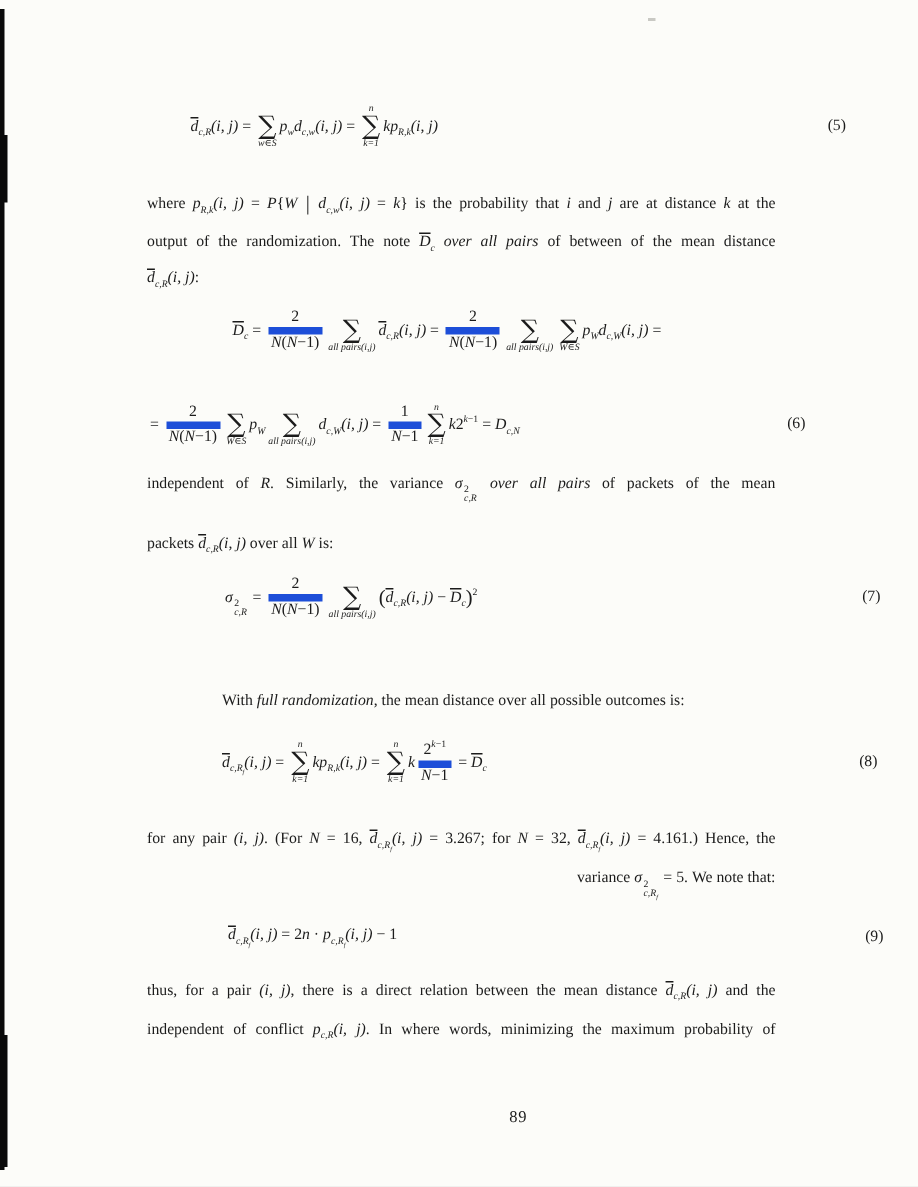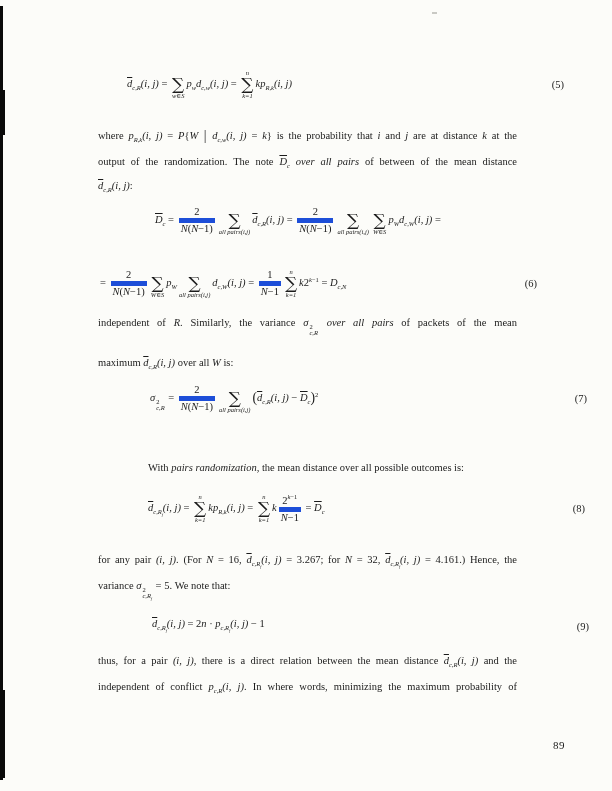--- a/index.html
+++ b/index.html
@@ -19,22 +19,22 @@
   .eq{position:absolute;left:98px;width:439px;font-size:10.5px;white-space:nowrap;}
   .eq-num{position:absolute;right:2px;top:50%;transform:translateY(-50%);font-size:10.5px;}
   #eq5{top:69px;padding-left:29px;}
   #eq6a{top:205px;padding-left:57px;}
   #eq6b{top:268px;padding-left:2px;}
   #eq7{top:383px;padding-left:52px;}
   #eq8{top:493px;padding-left:50px;}
   #eq9{top:618px;padding-left:54px;}
   #l1{top:129px;} #l2{top:155px;} #l3{top:179px;}
   #l4{top:316px;} #l5{top:356px;} #l6{top:461px;}
-  #l7{top:553px;} #l8{top:579px;} #l9{top:654px;} #l10{top:680px;}
-  .pageno{position:absolute;left:98px;width:439px;top:739px;text-align:right;
+  #l7{top:553px;} #l8{top:579px;text-align:right;} #l9{top:654px;} #l10{top:680px;}
+  .pageno{position:absolute;left:98px;width:439px;top:739px;text-align:center;
           font-size:11px;letter-spacing:0.5px;padding-left:28px;}
   
   .mi{font-style:italic;}
   .mr{font-style:normal;}
   .mov{text-decoration:overline;}
   .mbp{font-size:1.3em;vertical-align:-0.1em;}
   sub.msb{font-size:0.62em;}
   sup.msp{font-size:0.62em;}
   .mss{display:inline-flex;flex-direction:column;align-items:flex-start;
        vertical-align:-0.45em;line-height:1;font-size:0.62em;margin:0 1px;}
@@ -114,38 +114,38 @@
           <span class="msumg">∑</span>
           <span class="msumd">k=1</span>
         </span><span class="mi">k</span><span class="mr">2</span><sup class="msp"><span class="mi">k</span><span class="mr">−1</span></sup><span class="mr"> = </span><span class="mi">D</span><sub class="msb"><span class="mi">c,N</span></sub></span>
     <span class="eq-num">(6)</span>
   </div>
 
   <div class="bl just" id="l4"><span class="mr">independent of </span><span class="mi">R</span><span class="mr">. Similarly, the variance </span><span class="mi">σ</span><span class="mss">
         <span class="mssu"><span class="mr">2</span></span>
         <span class="mssd"><span class="mi">c,R</span></span>
       </span><span class="mr"> </span><span class="mi">over all pairs</span><span class="mr"> of packets of the mean</span></div>
-  <div class="bl" id="l5"><span class="mr">maximum </span><span class="mov"><span class="mi">d</span></span><sub class="msb"><span class="mi">c,R</span></sub><span class="mi">(i, j)</span><span class="mr"> over all </span><span class="mi">W</span><span class="mr"> is:</span></div>
+  <div class="bl" id="l5"><span class="mr">packets </span><span class="mov"><span class="mi">d</span></span><sub class="msb"><span class="mi">c,R</span></sub><span class="mi">(i, j)</span><span class="mr"> over all </span><span class="mi">W</span><span class="mr"> is:</span></div>
 
   <div class="eq" id="eq7">
     <span class="eq-body"><span class="mi">σ</span><span class="mss">
           <span class="mssu"><span class="mr">2</span></span>
           <span class="mssd"><span class="mi">c,R</span></span>
         </span><span class="mr"> = </span><span class="mfr">
           <span class="mfrn"><span class="mr">2</span></span>
           <span class="mfrd"><span class="mi">N</span><span class="mr">(</span><span class="mi">N</span><span class="mr">−1)</span></span>
         </span><span class="msum">
           <span class="msumu">&nbsp;</span>
           <span class="msumg">∑</span>
           <span class="msumd">all pairs(i,j)</span>
         </span><span class="mbp">(</span><span class="mov"><span class="mi">d</span></span><sub class="msb"><span class="mi">c,R</span></sub><span class="mi">(i, j)</span><span class="mr"> − </span><span class="mov"><span class="mi">D</span></span><sub class="msb"><span class="mi">c</span></sub><span class="mbp">)</span><sup class="msp"><span class="mr">2</span></sup></span>
     <span class="eq-num">(7)</span>
   </div>
 
-  <div class="bl indent" id="l6"><span class="mr">With </span><span class="mi">pairs randomization</span><span class="mr">, the mean distance over all possible outcomes is:</span></div>
+  <div class="bl indent" id="l6"><span class="mr">With </span><span class="mi">full randomization</span><span class="mr">, the mean distance over all possible outcomes is:</span></div>
 
   <div class="eq" id="eq8">
     <span class="eq-body"><span class="mov"><span class="mi">d</span></span><sub class="msb"><span class="mi">c,R</span><sub class="msb"><span class="mi">f</span></sub></sub><span class="mi">(i, j)</span><span class="mr"> = </span><span class="msum">
           <span class="msumu">n</span>
           <span class="msumg">∑</span>
           <span class="msumd">k=1</span>
         </span><span class="mi">kp</span><sub class="msb"><span class="mi">R,k</span></sub><span class="mi">(i, j)</span><span class="mr"> = </span><span class="msum">
           <span class="msumu">n</span>
           <span class="msumg">∑</span>
           <span class="msumd">k=1</span>

